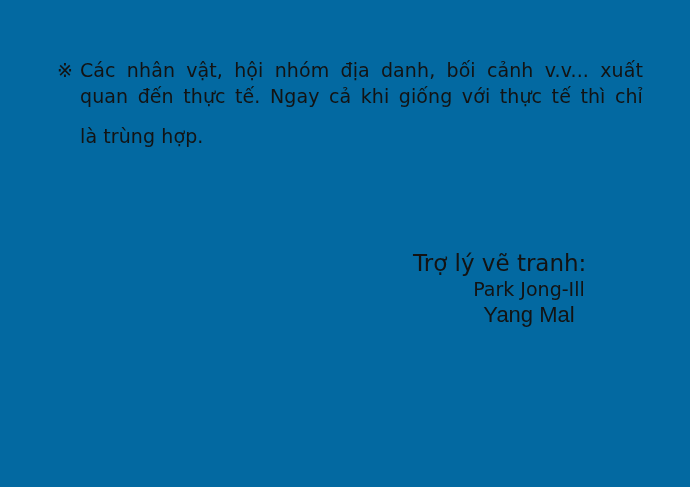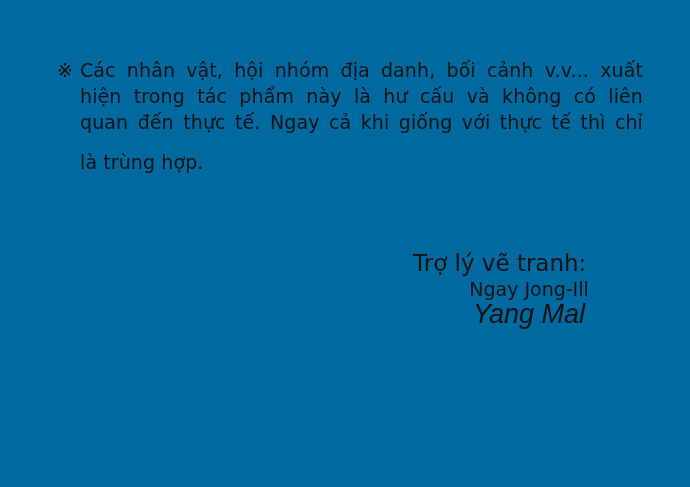--- a/index.html
+++ b/index.html
@@ -51,38 +51,36 @@
     text-align: left;
   }
   .credits-names {
     text-align: center;
     font-size: 19px;
     line-height: 26px;
   }
   .credit-name { display: block; }
   .credit-name.alt-font {
     font-family: "Liberation Sans", sans-serif;
-    font-size: 27px;
+    font-size: 22px;
     line-height: 25px;
-    font-style: italic;
   }
 </style>
 </head>
 <body>
 
 <div class="canvas">
 
   <div class="disclaimer">
     <div class="d-line first"><span class="ref-mark">※</span><span>Các nhân vật, hội nhóm địa danh, bối cảnh v.v... xuất</span></div>
-    <div class="d-line cont">hiện trong tác phẩm này là hư cấu và không có liên</div>
     <div class="d-line cont">quan đến thực tế. Ngay cả khi giống với thực tế thì chỉ</div>
     <div class="d-line cont last">là trùng hợp.</div>
   </div>
 
   <div class="credits">
     <div class="credits-heading">Trợ lý vẽ tranh:</div>
     <div class="credits-names">
-      <span class="credit-name">Ngay Jong-Ill</span>
+      <span class="credit-name">Park Jong-Ill</span>
       <span class="credit-name alt-font">Yang Mal</span>
     </div>
   </div>
 
 </div>
 
 </body></html>

